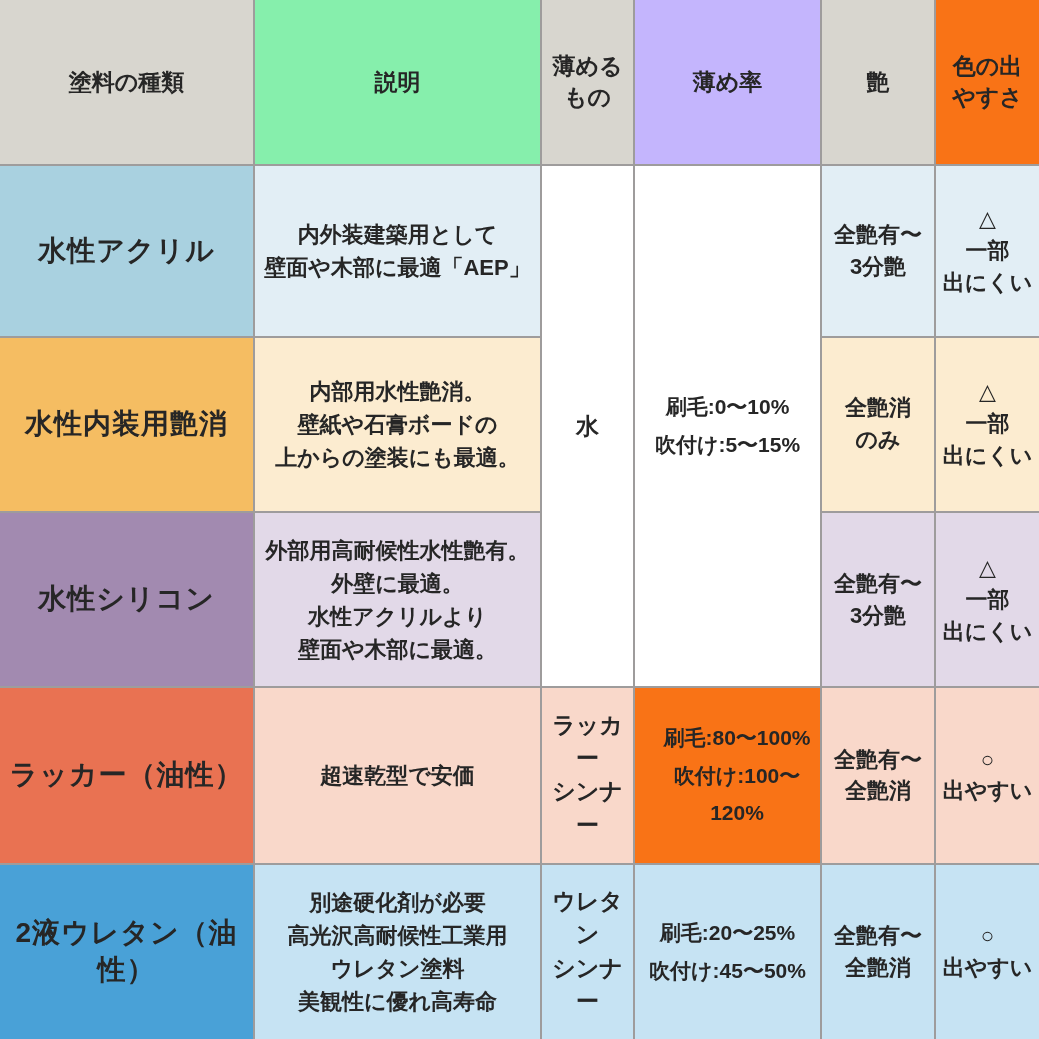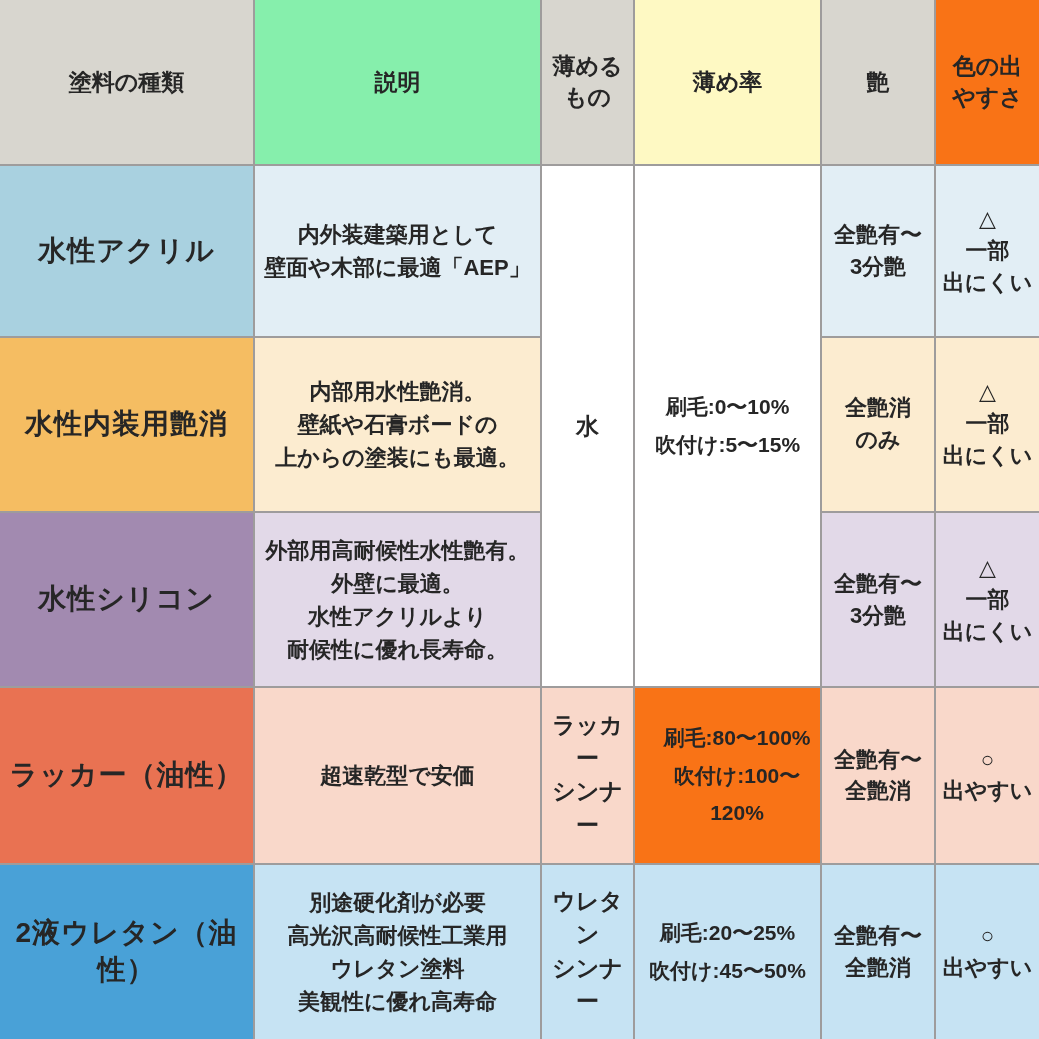--- a/index.html
+++ b/index.html
@@ -91,21 +91,21 @@
       <col class="c5">
       <col class="c6">
   </colgroup>
 
   <tbody>
       <tr class="header-row">
     <th style="background-color: rgb(216, 214, 207);">塗料の種類</th>
     <th style="background-color: #86efac;">説明</th>
     <th style="background-color: rgb(216, 214, 207);">薄める
 もの</th>
-    <th style="background-color: #fef9c3;">薄め率</th>
+    <th style="background-color: #c4b5fd;">薄め率</th>
     <th style="background-color: rgb(216, 214, 207);">艶</th>
     <th style="background-color: #f97316;">色の出
 やすさ</th>
   </tr>
 
   <tr class="row-1">
     <td class="name-cell" style="background-color: rgb(169, 209, 224);">水性アクリル</td>
     <td class="desc-cell" style="background-color: rgb(226, 238, 245); text-align: center;">内外装建築用として
 壁面や木部に最適「AEP」</td>
     <td class="thinner-cell" rowspan="3" style="background-color: rgb(255, 255, 255);">水</td>
@@ -128,21 +128,21 @@
     <td class="ease-cell" style="background-color: rgb(252, 236, 208);">△
 一部
 出にくい</td>
   </tr>
 
   <tr class="row-3">
     <td class="name-cell" style="background-color: rgb(162, 138, 176);">水性シリコン</td>
     <td class="desc-cell" style="background-color: rgb(226, 217, 232);">外部用高耐候性水性艶有。
 外壁に最適。
 水性アクリルより
-耐候性に優れ長寿命。</td>
+壁面や木部に最適。</td>
     <td class="gloss-cell" style="background-color: rgb(226, 217, 232);">全艶有〜
 3分艶</td>
     <td class="ease-cell" style="background-color: rgb(226, 217, 232);">△
 一部
 出にくい</td>
   </tr>
 
   <tr class="row-4">
     <td class="name-cell" style="background-color: rgb(233, 114, 82);">ラッカー（油性）</td>
     <td class="desc-cell" style="background-color: rgb(249, 216, 202);">超速乾型で安価</td>

